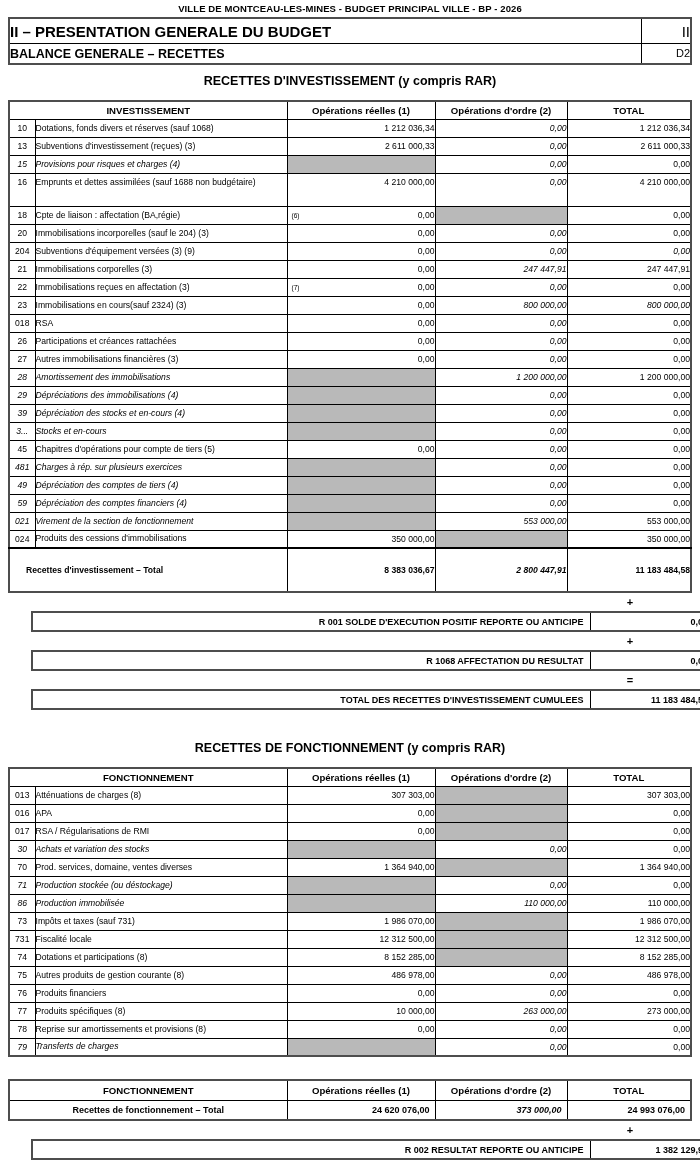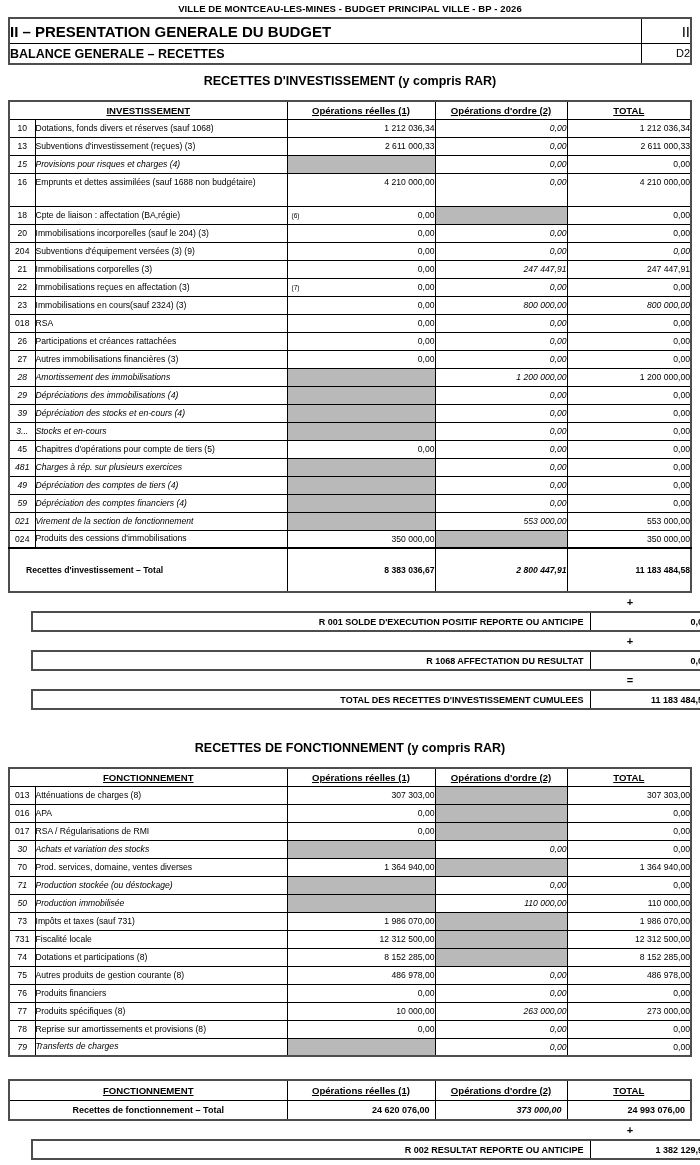--- a/index.html
+++ b/index.html
@@ -84,21 +84,20 @@
   .c-label  { width: auto; }
   .c-reel   { width: 148px; }
   .c-ordre  { width: 132px; }
   .c-total  { width: 124px; }
 
   thead th {
     font-weight: bold;
     text-align: center;
     font-size: 9.6px;
     height: 19px;
-    text-decoration: underline;
   }
   th.h-label { border-right-width: 1px; }
 
   td.lbl {
     text-align: left;
     padding-left: 5px;
     padding-right: 3px;
     line-height: 1.25;
   }
   td.num {
@@ -507,21 +506,21 @@
           <td class="num">1 364 940,00</td>
         </tr>
         <tr>
           <td class="code it">71</td>
           <td class="lbl it">Production stockée (ou déstockage)</td>
           <td class="num sh"></td>
           <td class="num it">0,00</td>
           <td class="num">0,00</td>
         </tr>
         <tr>
-          <td class="code it">50</td>
+          <td class="code it">86</td>
           <td class="lbl it">Production immobilisée</td>
           <td class="num sh"></td>
           <td class="num it">110 000,00</td>
           <td class="num">110 000,00</td>
         </tr>
         <tr>
           <td class="code">73</td>
           <td class="lbl">Impôts et taxes (sauf 731)</td>
           <td class="num">1 986 070,00</td>
           <td class="num sh"></td>

